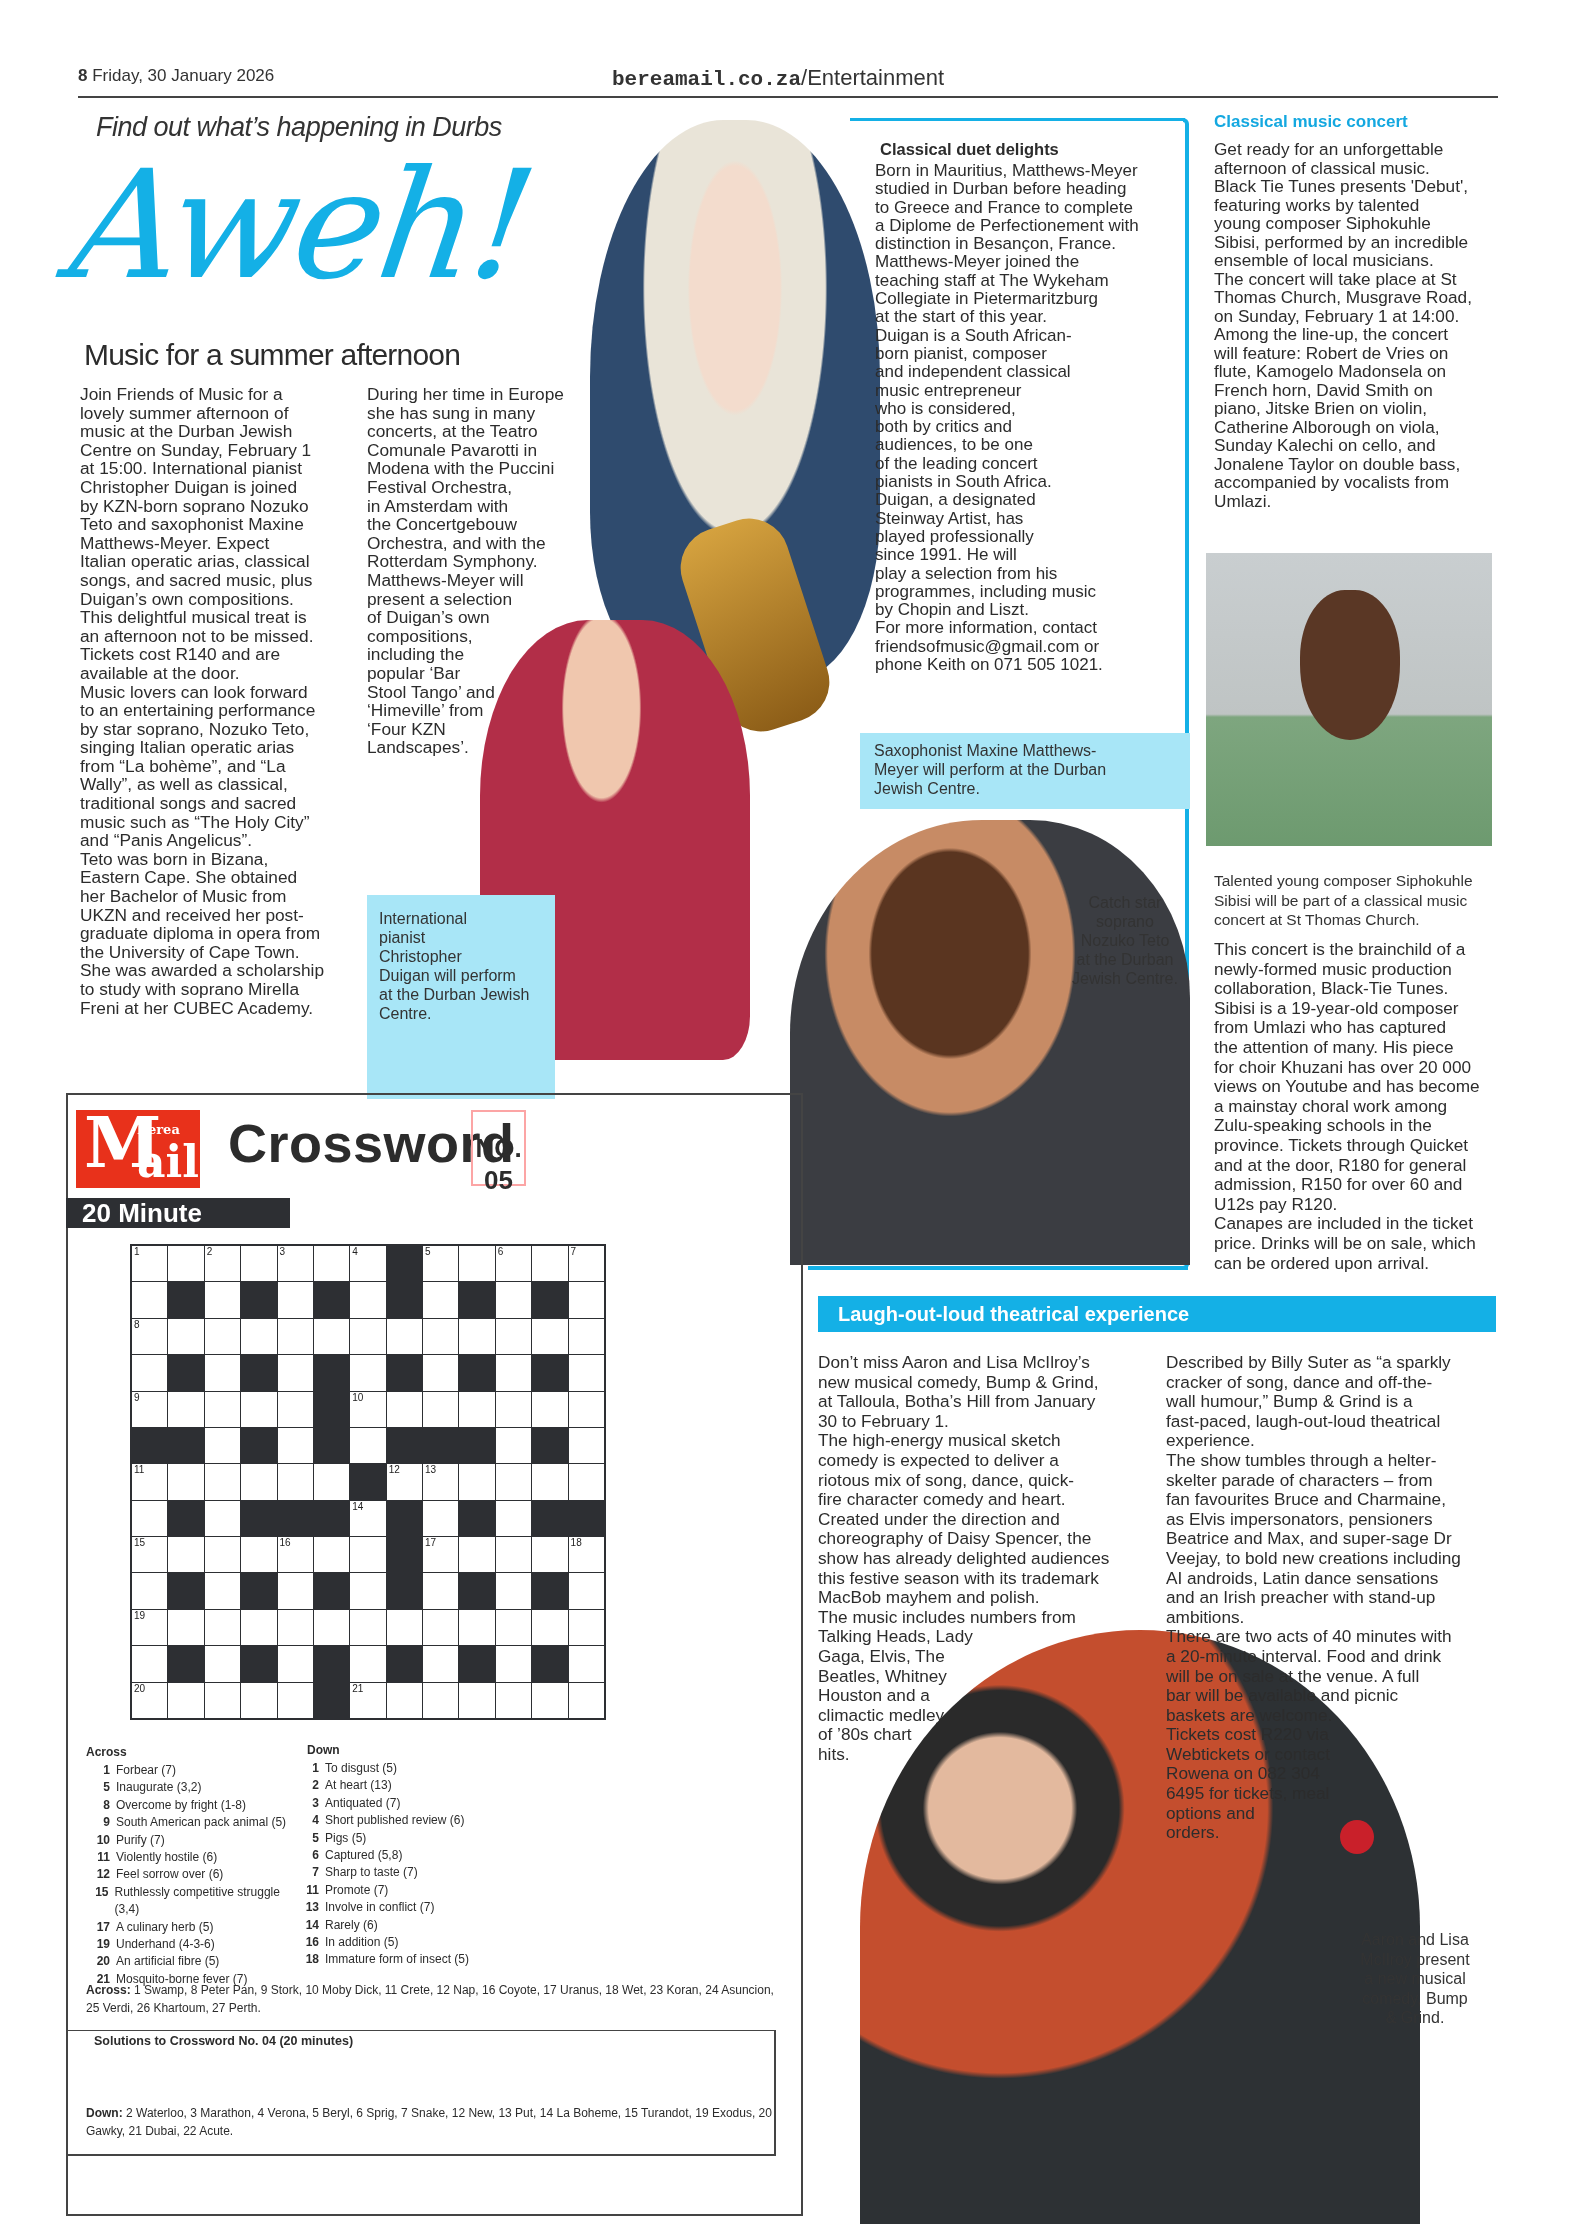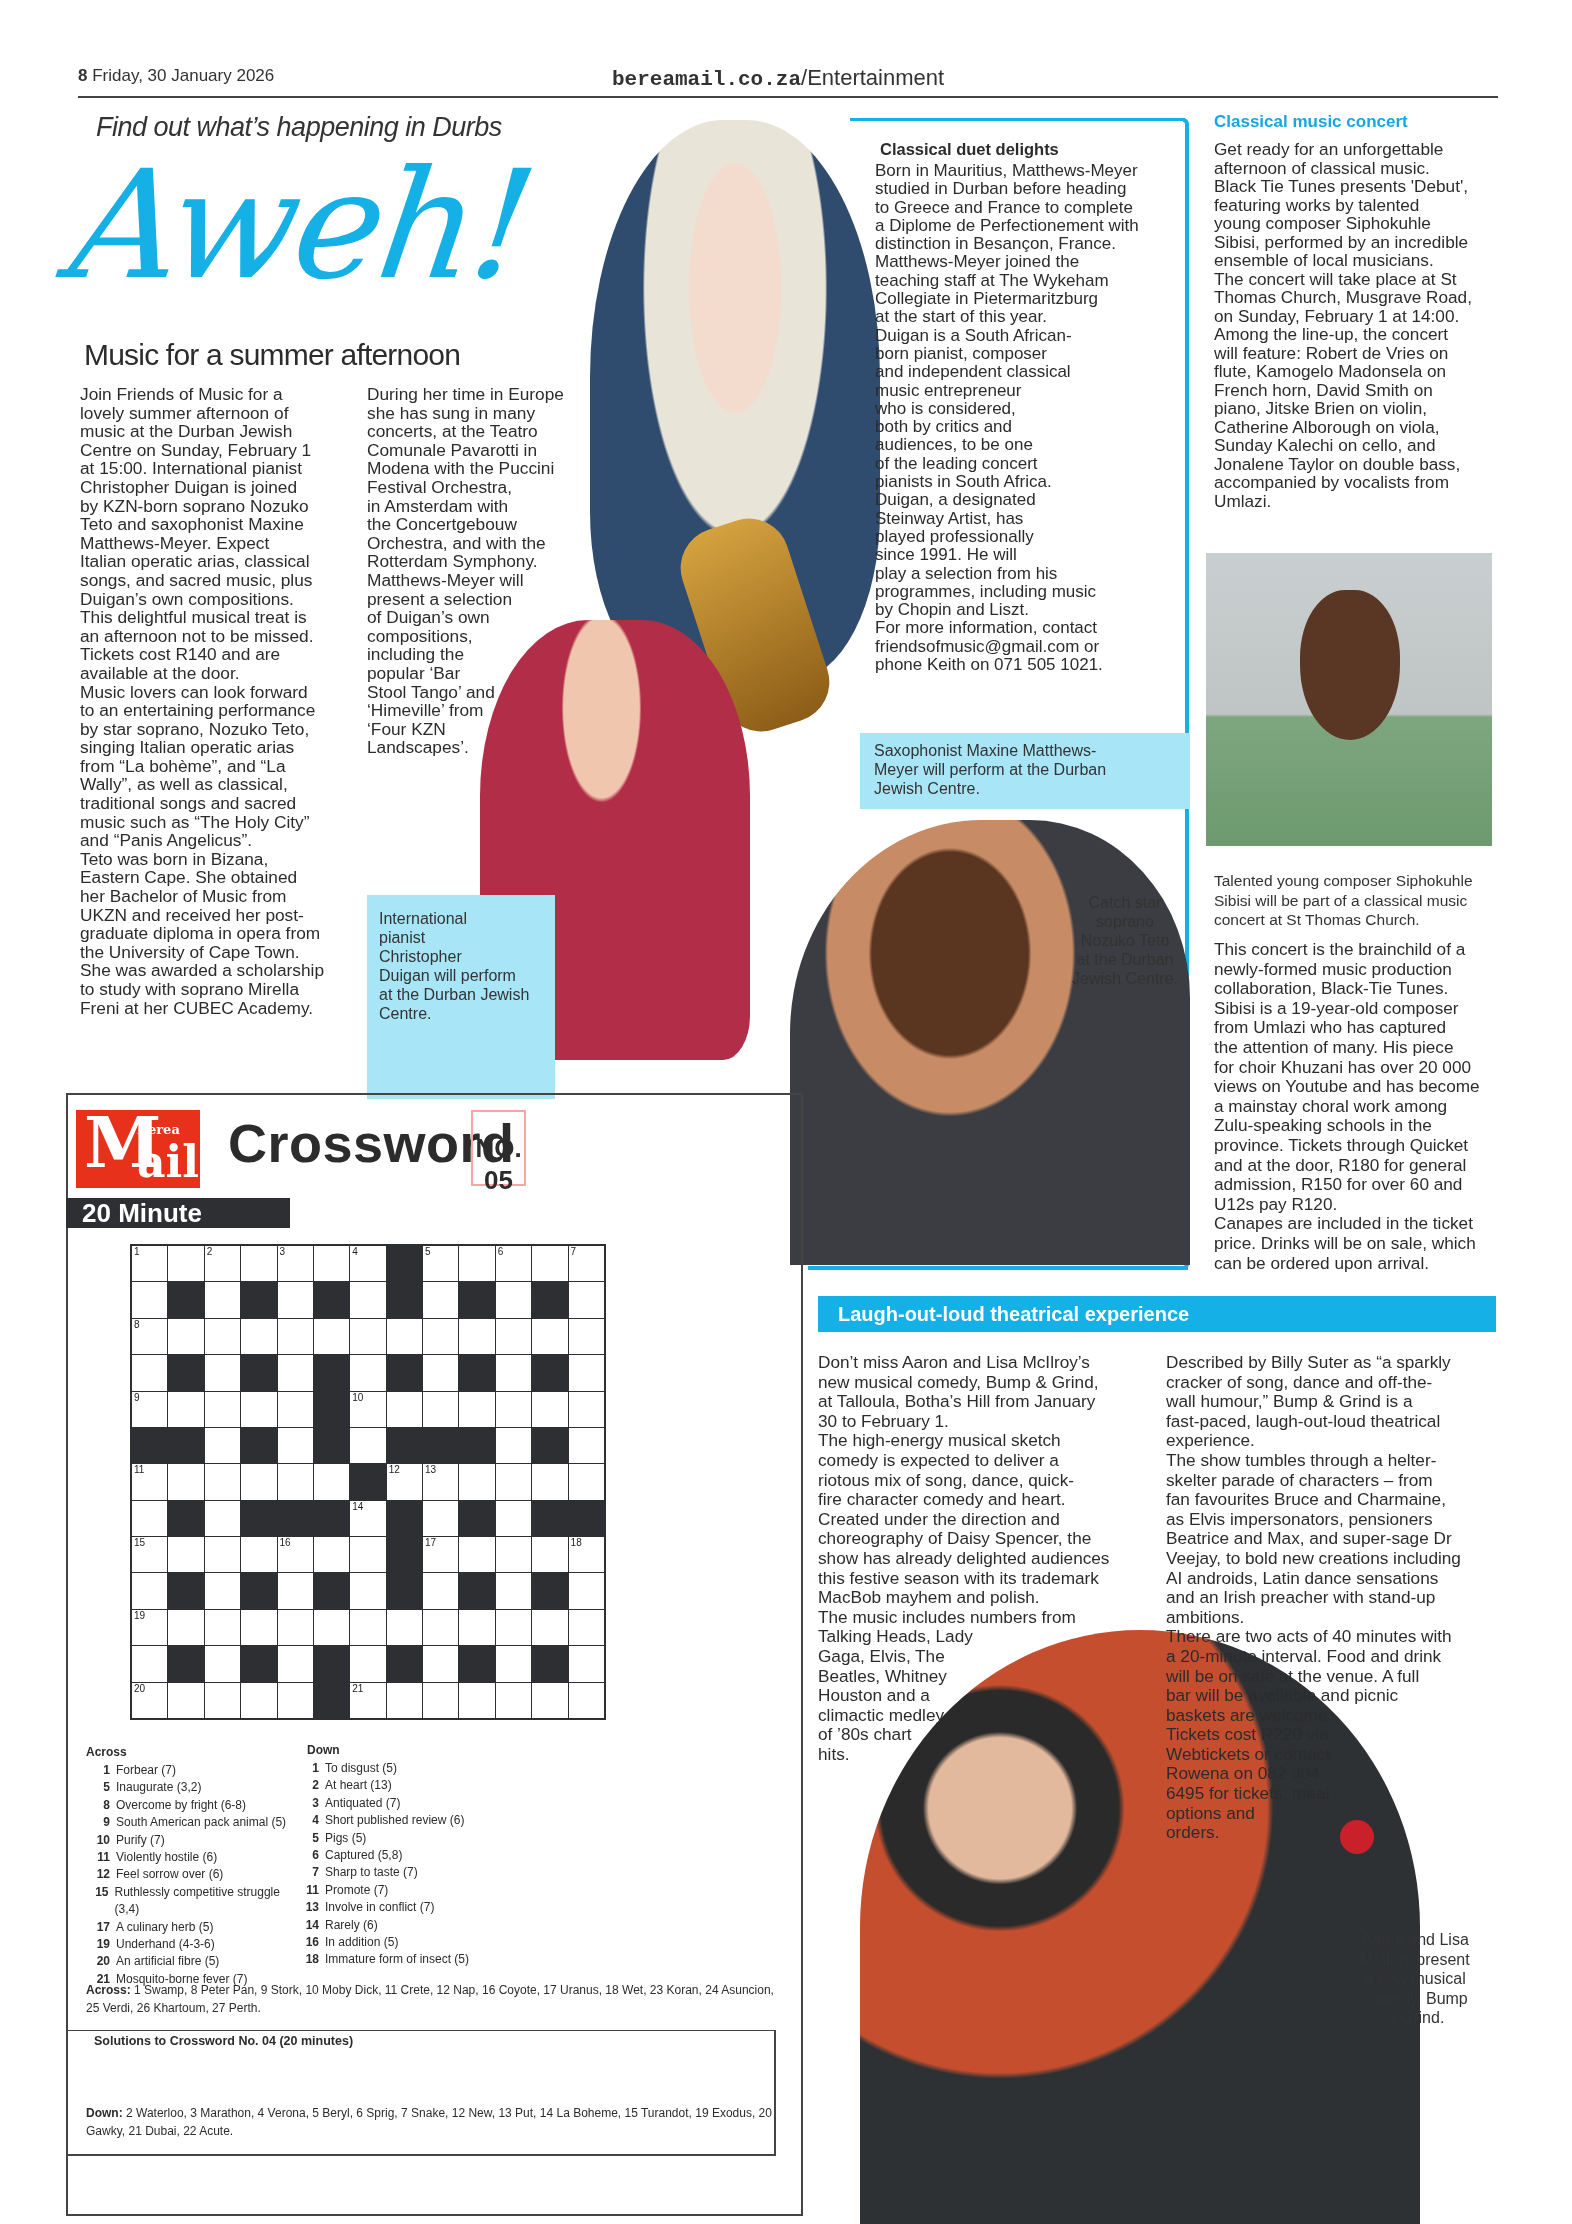--- a/index.html
+++ b/index.html
@@ -473,21 +473,21 @@
     <li>
       <span class="cn">1</span>
       <span>Forbear (7)</span>
     </li>
     <li>
       <span class="cn">5</span>
       <span>Inaugurate (3,2)</span>
     </li>
     <li>
       <span class="cn">8</span>
-      <span>Overcome by fright (6-8)</span>
+      <span>Overcome by fright (1-8)</span>
     </li>
     <li>
       <span class="cn">9</span>
       <span>South American pack animal (5)</span>
     </li>
     <li>
       <span class="cn">10</span>
       <span>Purify (7)</span>
     </li>
     <li>

